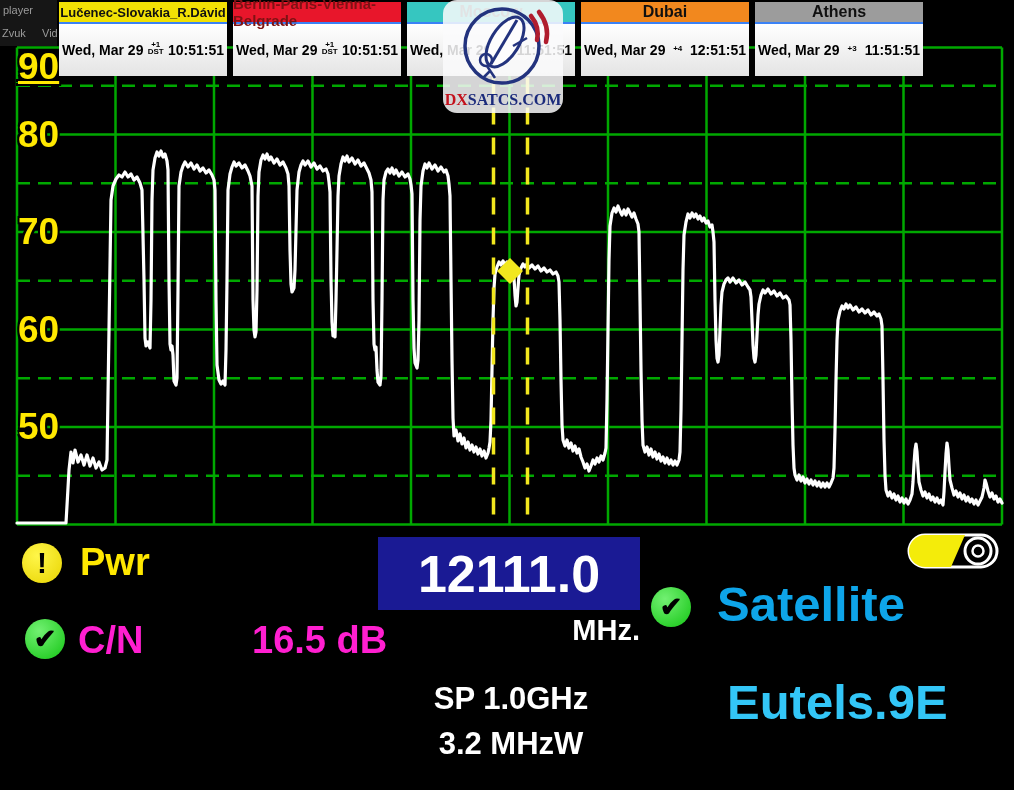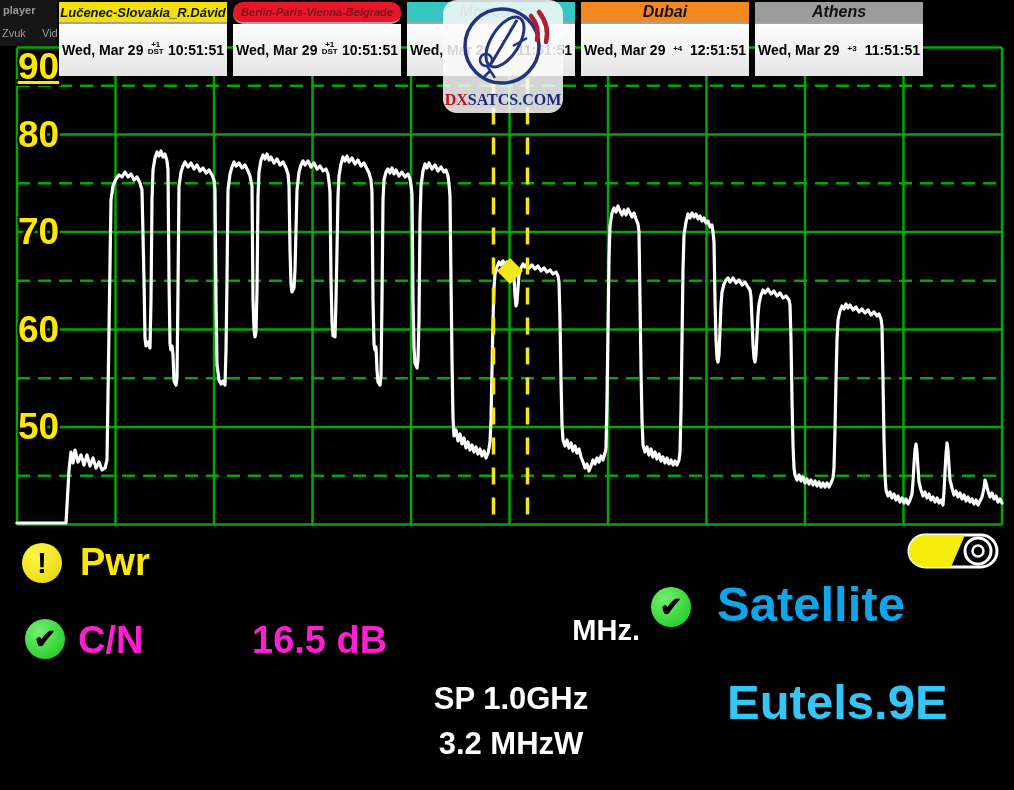--- a/index.html
+++ b/index.html
@@ -3,34 +3,34 @@
 <meta charset="utf-8">
 <style>
   html,body{margin:0;padding:0;}
   body{width:1014px;height:790px;background:#000;overflow:hidden;
        font-family:"Liberation Sans",sans-serif;position:relative;}
 
   
   .clockbar{position:absolute;left:0;top:0;width:1014px;height:46px;z-index:3;}
   .menu-strip{position:absolute;left:0;top:0;width:57px;height:46px;background:#161616;
               color:#9b9b9b;font-size:11px;}
-  .menu-strip .m1{position:absolute;left:3px;top:4px;font-weight:bold;}
+  .menu-strip .m1{position:absolute;left:3px;top:4px;}
   .menu-strip .m2{position:absolute;left:2px;top:27px;}
   .menu-strip .m3{position:absolute;left:42px;top:27px;}
   .clock{position:absolute;top:0;width:172px;height:46px;background:#000;
          border:2px solid #000;box-sizing:border-box;}
   .clock-label{height:20px;display:flex;align-items:center;justify-content:center;
-               font-weight:bold;font-style:italic;border-bottom:2px solid #a3a3a3;}
+               font-weight:bold;border-bottom:2px solid #3b82f6;}
   .clock-time{height:20px;background:linear-gradient(#ffffff,#e4e4e4);color:#000;
               font-weight:bold;font-size:14px;display:flex;align-items:center;
               justify-content:space-between;padding:16px 3px;white-space:nowrap;}
   .tz{display:inline-flex;flex-direction:column;align-items:center;font-size:8px;
       line-height:7px;font-weight:bold;transform:translateY(-2px);}
   .c1 .clock-label{font-size:13px;}
-  .c2 .clock-label{font-size:11px;border-radius:10px;}
+  .c2 .clock-label{font-size:15px;}
   .c3 .clock-label,.c4 .clock-label,.c5 .clock-label{font-size:16px;}
 
   
   .logo{position:absolute;left:443px;top:0;width:120px;height:113px;z-index:6;
         background:rgba(250,250,252,0.85);border-radius:14px;}
   .logo-text{position:absolute;left:0;right:0;bottom:4px;text-align:center;
              font-family:"Liberation Serif",serif;font-weight:bold;font-size:16px;
              letter-spacing:0px;color:#1b2a7b;}
   .logo-text .dx{color:#c3101c;}
 
@@ -189,20 +189,21 @@
 </div>
 
 <div class="bottom">
   <div class="icon-circle warn">!</div>
   <div class="lbl-pwr">Pwr</div>
 
   <div class="icon-circle chk chk2">✔</div>
   <div class="lbl-cn">C/N</div>
   <div class="val-cn">16.5 dB</div>
 
+  <div class="freq-box">12111.0</div>
   <div class="freq-unit">MHz.</div>
   <div class="span-txt">SP 1.0GHz</div>
   <div class="bw-txt">3.2 MHzW</div>
 
   <div class="icon-circle chk chk1">✔</div>
   <div class="sat-label">Satellite</div>
   <div class="sat-name">Eutels.9E</div>
 
   <svg class="battery" width="96" height="40">
     <defs>

